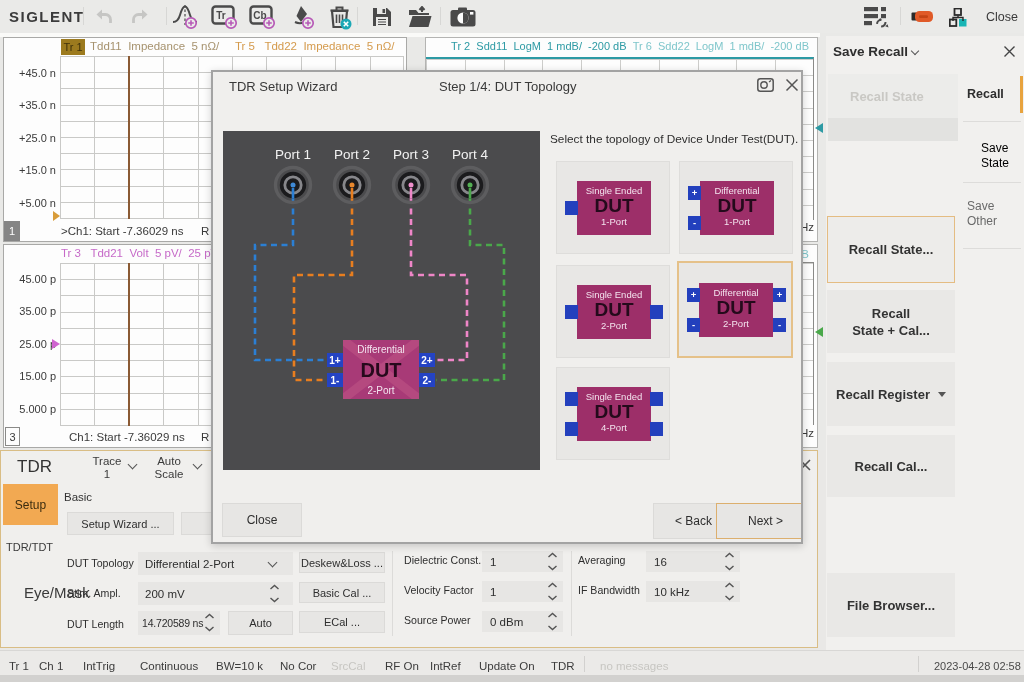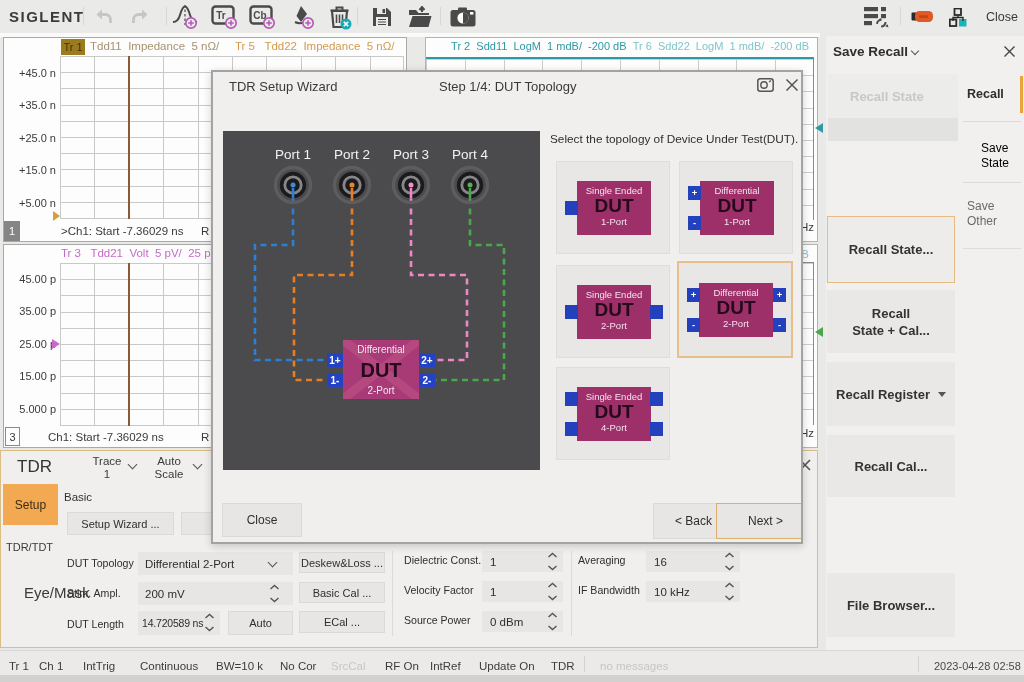--- a/index.html
+++ b/index.html
@@ -164,21 +164,21 @@
     <div class="tx" style="left:57px;top:2px;font-size:11.5px;color:#c66ac8;">Tr 3&nbsp;&nbsp; Tdd21&nbsp; Volt&nbsp; 5 pV/&nbsp; 25 pV</div>
     <div class="grid" style="left:56px;top:18px;width:344px;height:163px;"></div>
     <div class="abs" style="left:124px;top:18px;width:2px;height:163px;background:#8a5a34;"></div>
     <div class="ylab" style="left:0px;top:28px;">45.00 p</div>
     <div class="ylab" style="left:0px;top:60px;">35.00 p</div>
     <div class="ylab" style="left:0px;top:93px;">25.00 p</div>
     <div class="ylab" style="left:0px;top:125px;">15.00 p</div>
     <div class="ylab" style="left:0px;top:158px;">5.000 p</div>
     <div class="abs" style="left:48px;top:94px;width:0;height:0;border-left:8px solid #cf64cf;border-top:5px solid transparent;border-bottom:5px solid transparent;"></div>
     <div class="abs" style="left:1px;top:182px;width:15px;height:19px;background:#fdfdfd;border:1px solid #8a8a88;color:#3a3a3a;font-size:11px;text-align:center;line-height:18px;">3</div>
-    <div class="axtx" style="left:44px;top:186px;">Ch1: Start -7.36029 ns</div>
+    <div class="axtx" style="left:65px;top:186px;">Ch1: Start -7.36029 ns</div>
     <div class="axtx" style="left:197px;top:186px;">R</div>
   </div>
 
   <div class="abs pwin" style="left:425px;top:211px;width:393px;height:204px;border-color:#b4b4b2;">
     <div class="tx" style="right:8px;top:3px;font-size:11.5px;color:#7fc6cb;">Tr 4&nbsp;&nbsp; Sdd21&nbsp; LogM&nbsp; 1 mdB/&nbsp; -200 dB</div>
     <div class="grid2" style="left:0px;top:17px;width:388px;height:163px;border-top:1px solid #8a8a88;border-right:1px solid #8a8a88;"></div>
     <div class="abs" style="left:389px;top:82px;width:0;height:0;border-right:8px solid #4aa84a;border-top:5px solid transparent;border-bottom:5px solid transparent;"></div>
     <div class="axtx" style="left:374px;top:182px;">Hz</div>
   </div>
 </div>

